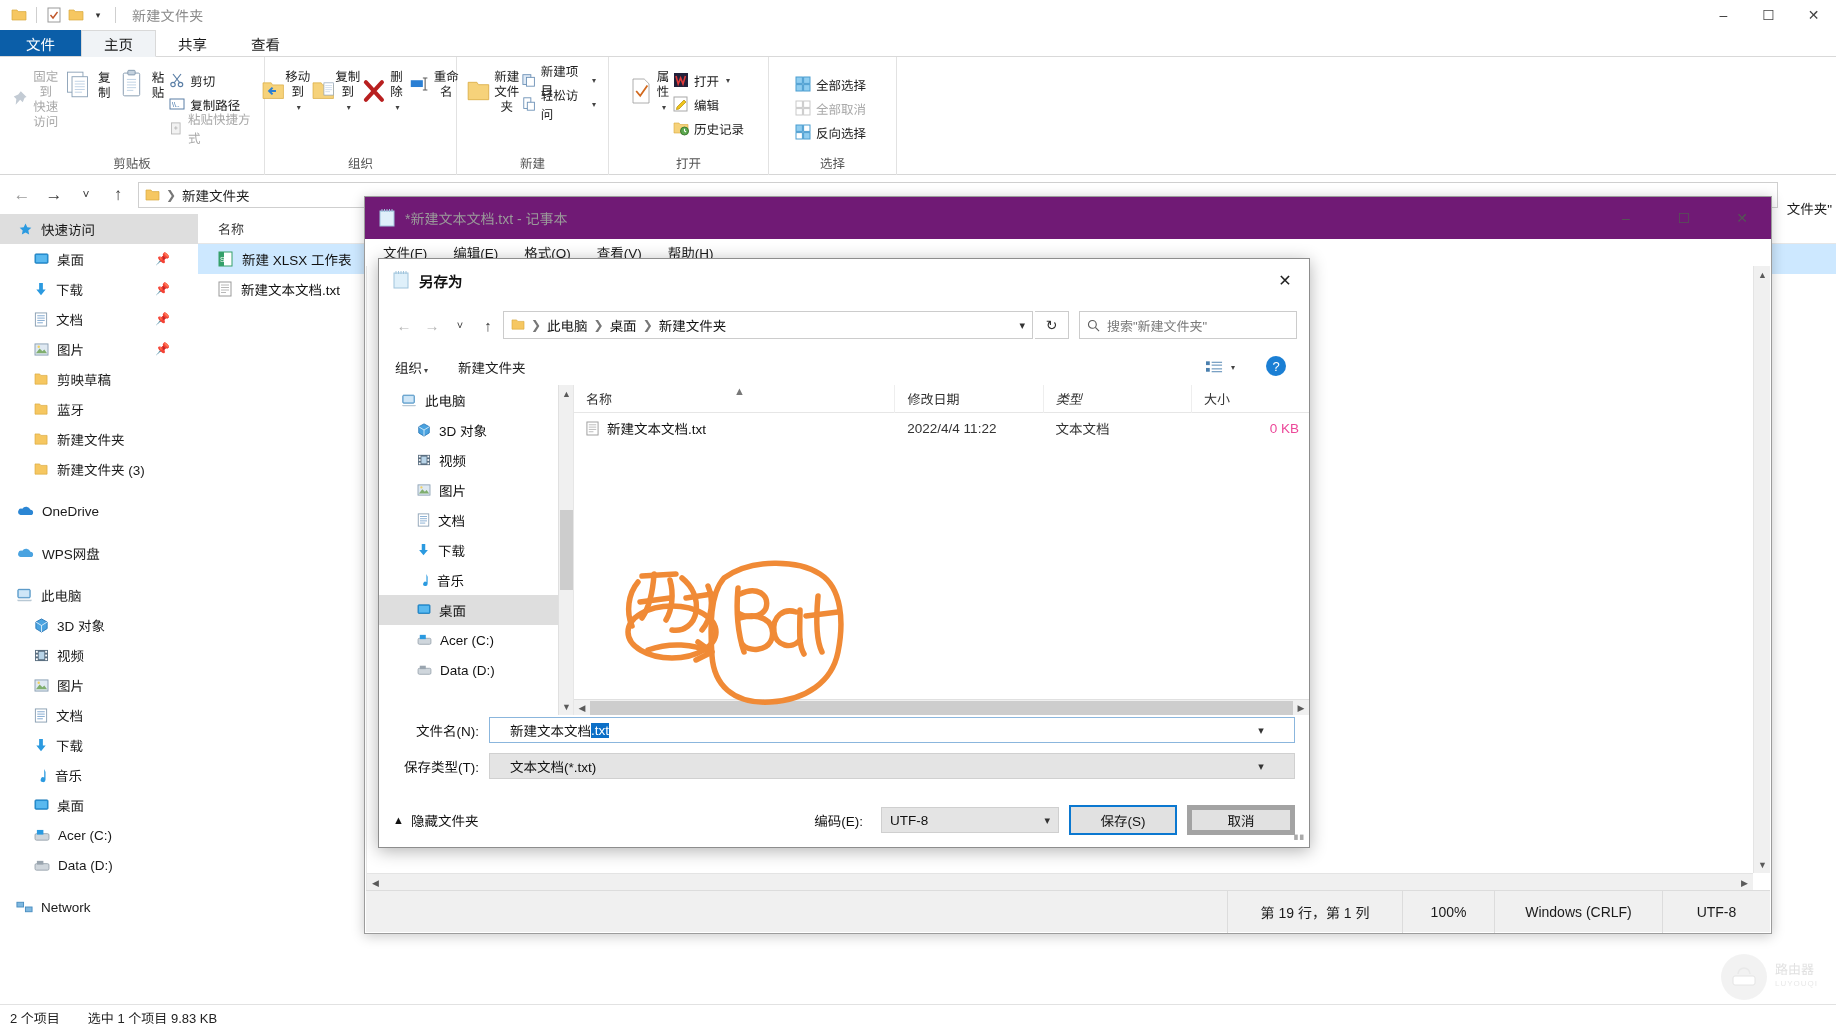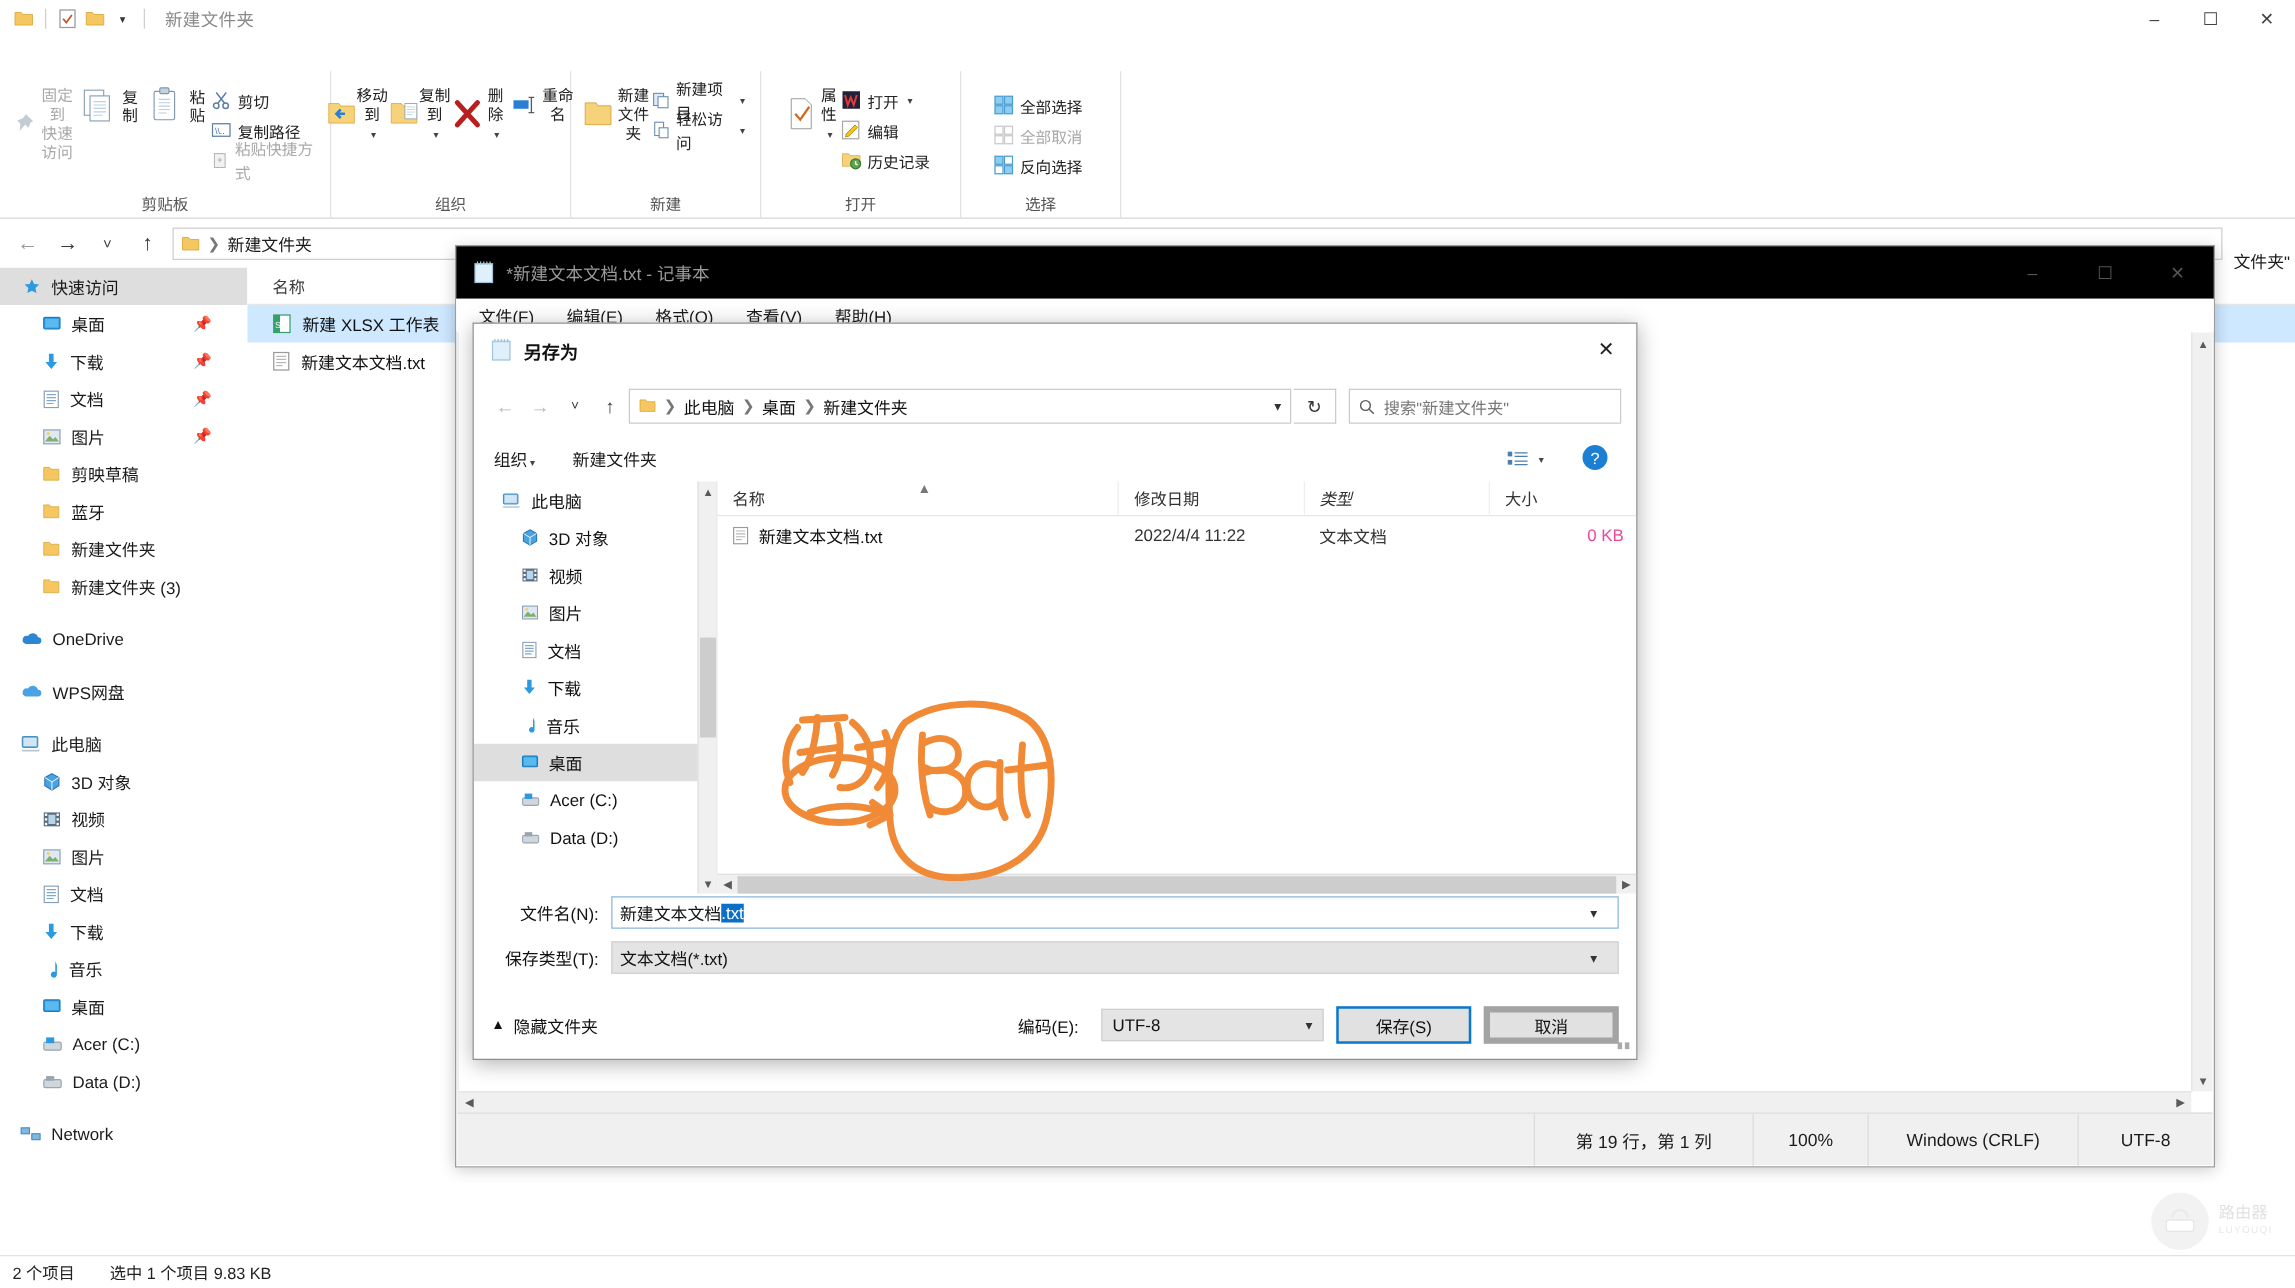--- a/index.html
+++ b/index.html
@@ -83,21 +83,21 @@
                border-top:1px solid #e2e2e2; display:flex; align-items:center; padding-left:10px;
                font-size:13px; color:#222; gap:28px; }
 
   
   .rightlabel { position:absolute; right:4px; top:198px; font-size:13.5px; color:#1a1a1a; }
 
   
   .notepad { position:absolute; left:364px; top:196px; width:1408px; height:738px;
              background:#fff; border:1px solid #9c9c9c; box-shadow:0 2px 12px rgba(0,0,0,.22); }
   .np-title { height:42px; display:flex; align-items:center; padding-left:14px; gap:9px;
-              background:#000000; }
+              background:#701a75; }
   .np-title .t { font-size:14px; color:#9a9a9a; }
   .np-wbtns { position:absolute; right:0; top:0; display:flex; height:42px; }
   .np-wbtns div { width:58px; height:42px; display:flex; align-items:center; justify-content:center;
                   font-size:14px; color:#555; }
   .np-menu { height:26px; display:flex; align-items:center; padding-left:18px; gap:26px;
              font-size:13.5px; color:#1a1a1a; background:#fff; }
   .np-body { position:absolute; left:1px; top:69px; right:1px; bottom:43px; background:#fff;
              border-left:1px solid #e8e8e8; }
   .np-vscroll { position:absolute; right:0; top:0; width:17px; bottom:17px; background:#f0f0f0;
                 border-left:1px solid #e4e4e4; }
@@ -142,21 +142,21 @@
   .sa-fhdr .c { height:28px; display:flex; align-items:center; padding-left:12px;
                 border-right:1px solid #eee; }
   .sa-frow { height:30px; display:flex; align-items:center; font-size:13.5px; color:#111; }
   .sa-frow .c { height:30px; display:flex; align-items:center; padding-left:12px; gap:8px; }
   .sa-hscroll { position:absolute; left:0; right:0; bottom:0; height:16px; background:#f0f0f0;
                 border-top:1px solid #e0e0e0; display:flex; align-items:center; }
   .sa-fields { position:absolute; left:0; right:0; bottom:46px; height:86px; padding:0 14px; }
   .fieldrow { display:flex; align-items:center; height:30px; margin-bottom:6px; }
   .fieldlabel { width:96px; text-align:right; padding-right:10px; font-size:13.5px; color:#111; }
   .fieldbox { flex:1; height:26px; border:1px solid #8bb6dd; background:#fff; display:flex;
-              align-items:center; padding:0 6px; font-size:13.5px; color:#111; }
+              align-items:center; padding:0 20px; font-size:13.5px; color:#111; }
   .fieldbox.gray { background:#e4e4e4; border:1px solid #d0d0d0; }
   .fieldcaret { width:26px; height:26px; display:flex; align-items:center; justify-content:center;
                 font-size:11px; color:#333; }
   .sel-text { background:#0b6fc7; color:#fff; }
   .sa-bottom { position:absolute; left:0; right:0; bottom:8px; height:38px; display:flex;
                align-items:center; padding:0 14px; }
   .hidefolders { font-size:13.5px; color:#111; display:flex; align-items:center; gap:7px; }
   .enc-label { font-size:13.5px; color:#111; margin-right:8px; }
   .enc-box { width:178px; height:26px; background:#e4e4e4; border:1px solid #cfcfcf; display:flex;
              align-items:center; padding:0 8px; font-size:13.5px; color:#111; justify-content:space-between;}
@@ -203,20 +203,26 @@
       <span class="ic" style="font-size:9px;color:#333;">▾</span>
       <span class="sep"></span>
       <span class="wtitle">新建文件夹</span>
     </div>
     <div class="winbtns">
       <div>–</div>
       <div>☐</div>
       <div>✕</div>
     </div>
 
+    <div class="tabs">
+      <div class="tab file">文件</div>
+      <div class="tab active">主页</div>
+      <div class="tab">共享</div>
+      <div class="tab">查看</div>
+    </div>
 
     <div class="ribbon">
 
       <div class="rgroup" style="width:265px;">
         <div class="gitems">
           <div class="bigbtn">
             <svg width="34" height="34" viewBox="0 0 34 34">
                 <path d="M20 5l9 9-3 1-3 7-4-4-7 8 1-9-4-4 7-3z" fill="#c3cbd4"></path>
               </svg>
             <div class="gl dis">固定到<br>快速访问</div>

